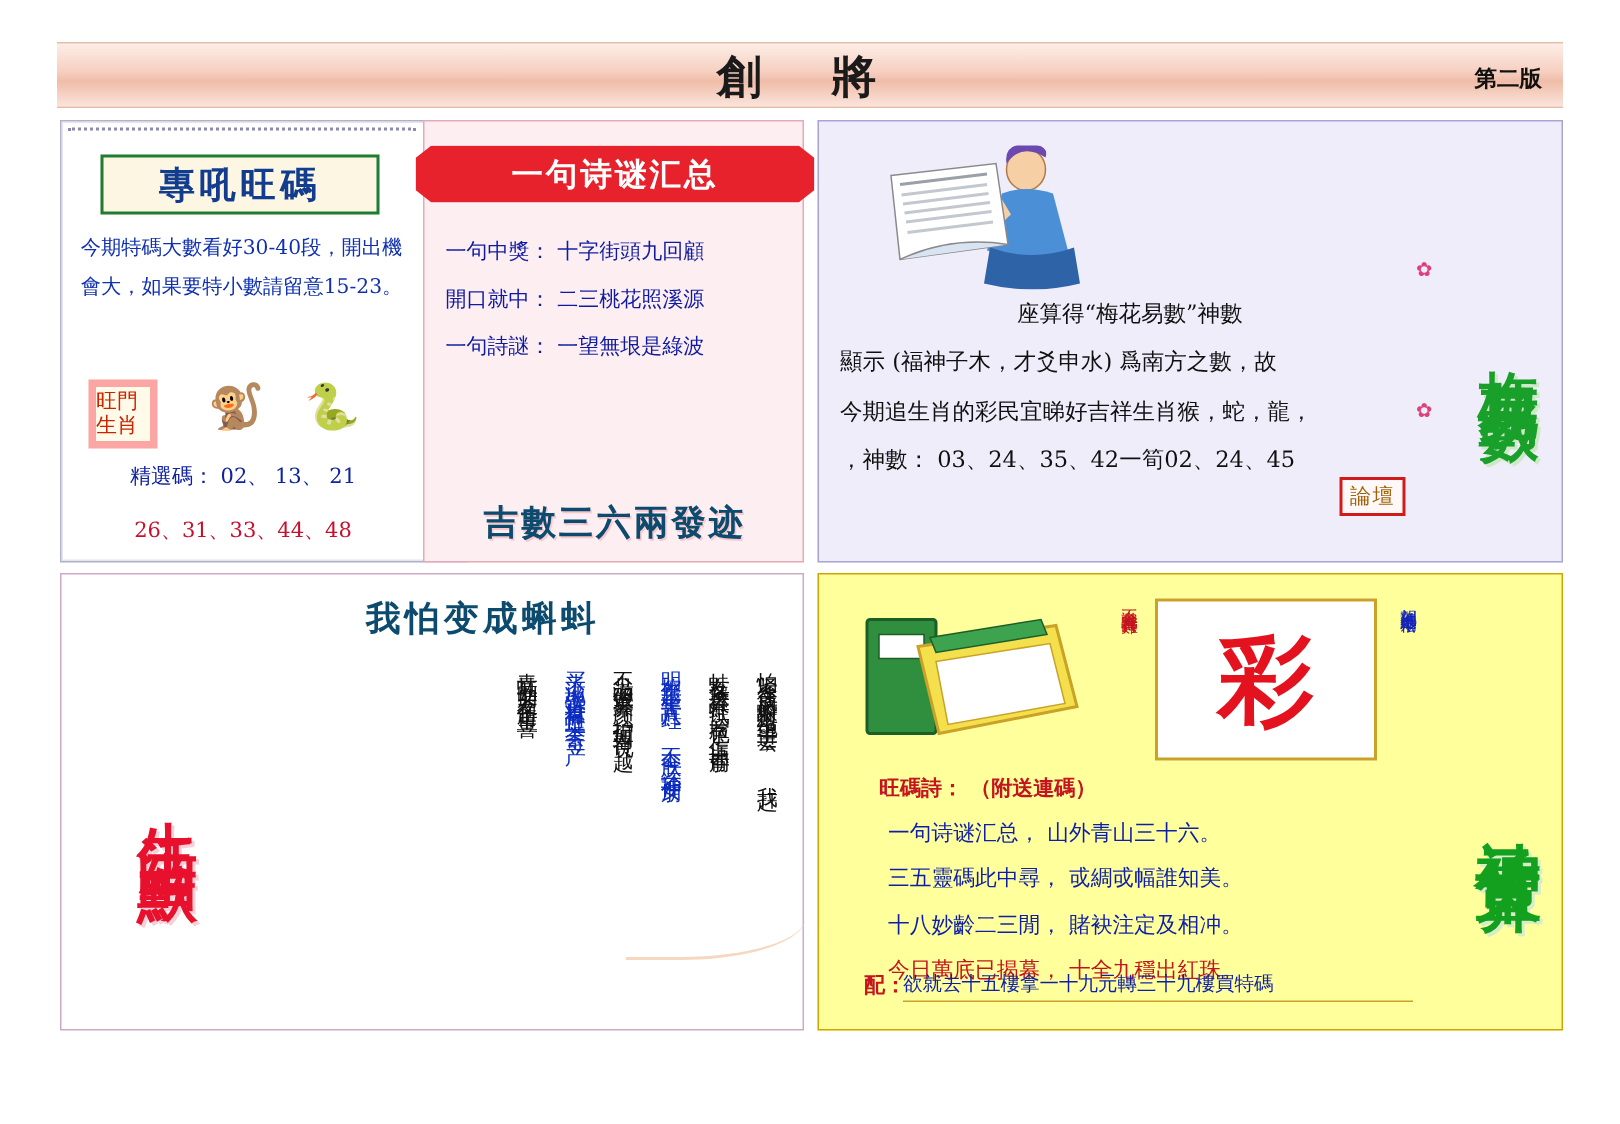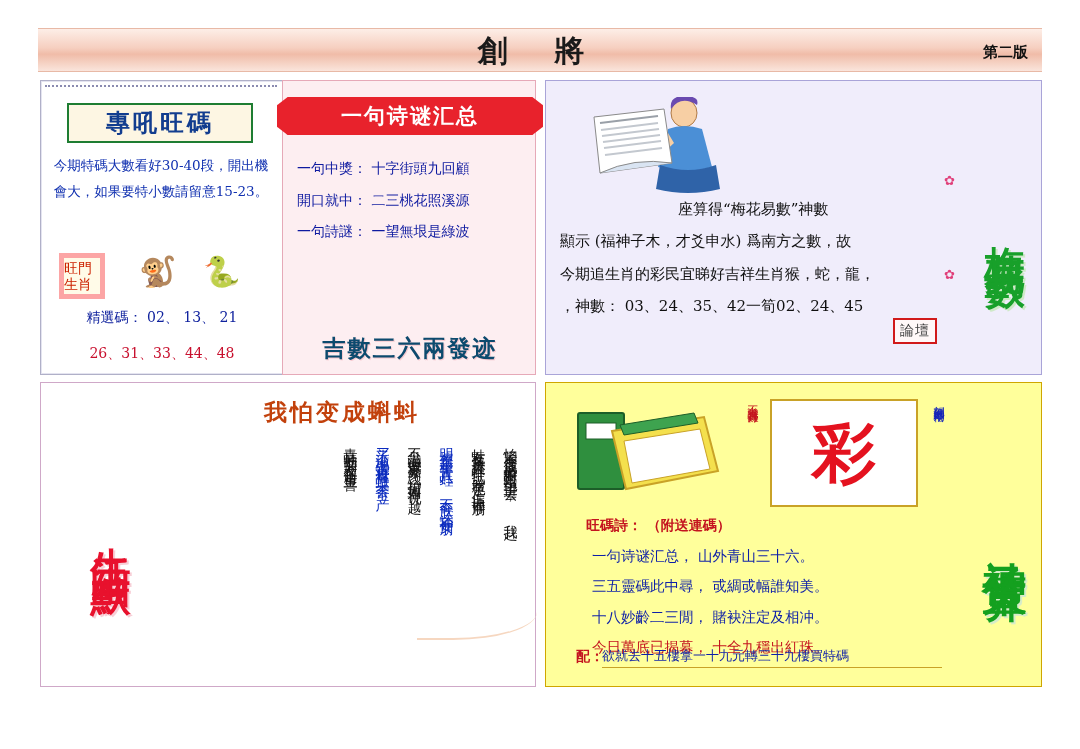--- a/index.html
+++ b/index.html
@@ -142,21 +142,21 @@
   .c-body {
     position:absolute; left:14px; top:112px; width:378px;
     font-family:"DejaVu Serif", serif;
     font-size:15px; color:#101010; line-height:2.15;
   }
   .c-figure {
     position:absolute; left:30px; top:16px; width:250px; height:96px;
   }
   .c-stamp {
     position:absolute; right:104px; bottom:30px;
-    border:2px solid #d11a1a; color:#404040;
+    border:2px solid #d11a1a; color:#a16207;
     font-family:Liberation Mono, monospace;
     font-size:14px; padding:2px 5px; letter-spacing:1px;
     background:#fff8f8;
   }
 
   
   #panel-d {
     left:40px; top:382px; width:496px; height:305px;
     background:#ffffff;
     border:1px solid #cfa8c8;
@@ -164,24 +164,24 @@
   .d-vertical {
     position:absolute; left:12px; top:18px; width:86px; height:268px;
     writing-mode:vertical-rl;
     font-family:"DejaVu Serif", serif;
     font-size:40px; font-weight:bold; color:#e8112d;
     letter-spacing:10px;
     text-shadow:2px 2px 0 #f7cfd7;
     display:flex; align-items:flex-start; justify-content:center;
   }
   .d-title {
-    position:absolute; left:136px; top:14px; width:330px;
+    position:absolute; left:116px; top:14px; width:330px;
     text-align:center;
     font-family:"DejaVu Serif", serif;
-    font-size:23px; font-weight:bold; color:#c2410c;
+    font-size:23px; font-weight:bold; color:#0c4a6e;
     letter-spacing:3px;
   }
   .d-poem {
     position:absolute; left:120px; top:54px; width:360px; height:240px;
     display:flex; flex-direction:row-reverse; justify-content:flex-start; gap:2px;
   }
   .d-col {
     writing-mode:vertical-rl;
     font-family:"DejaVu Serif", serif;
     font-size:14px; color:#111; line-height:1.55;

